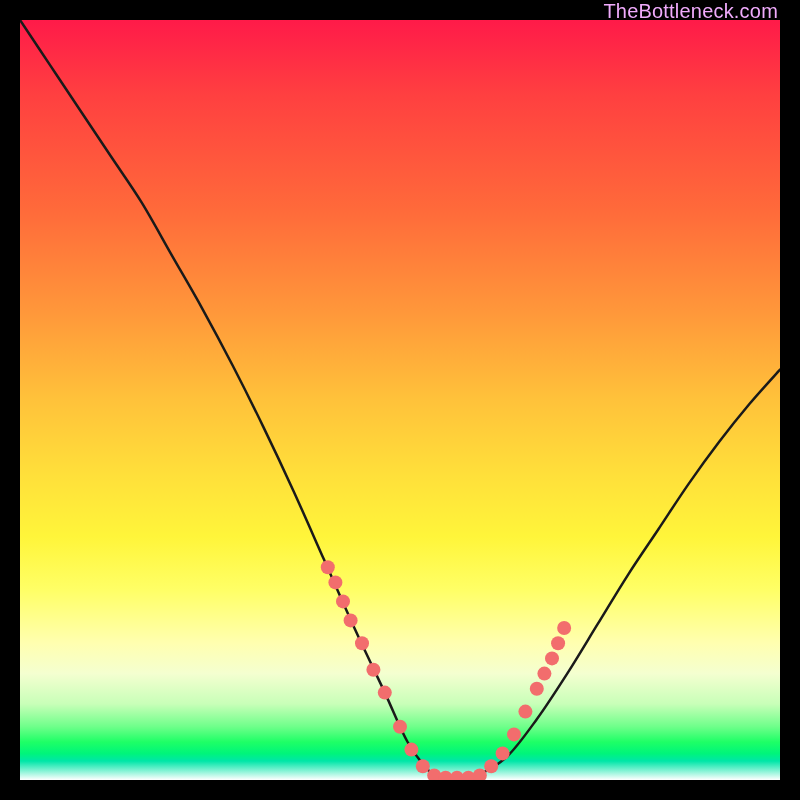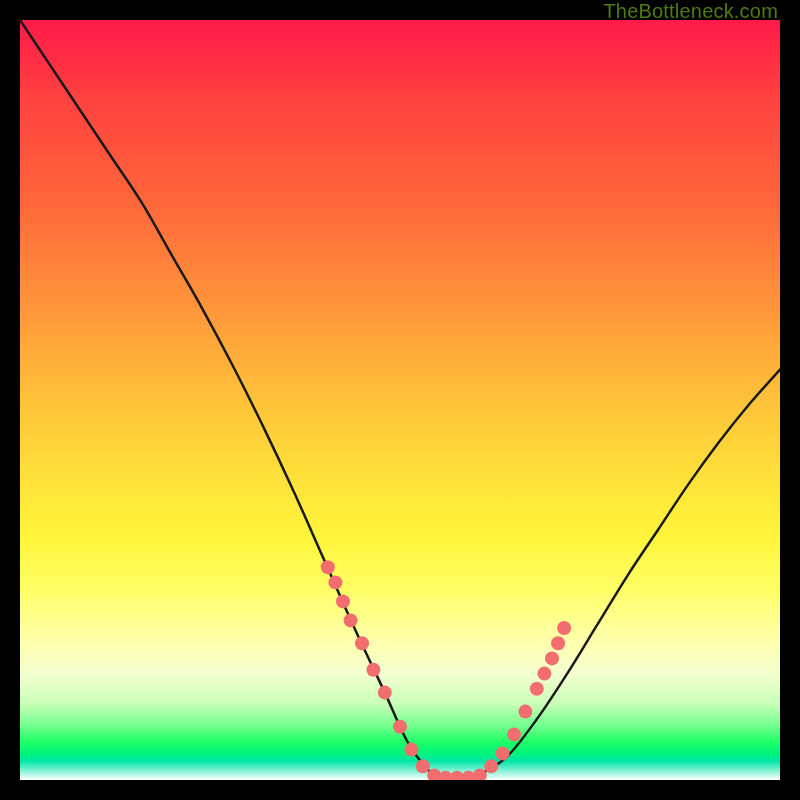--- a/index.html
+++ b/index.html
@@ -51,21 +51,21 @@
   .curve-svg {
     position: absolute;
     inset: 0;
     width: 100%;
     height: 100%;
   }
   .watermark {
     position: absolute;
     top: 0px;
     right: 22px;
-    color: #4d7c0f;
+    color: #f0abfc;
     font-size: 20px;
     font-weight: 500;
     letter-spacing: 0.2px;
     user-select: none;
     text-align: center;
   }
 </style>
 </head>
 <body>
 

